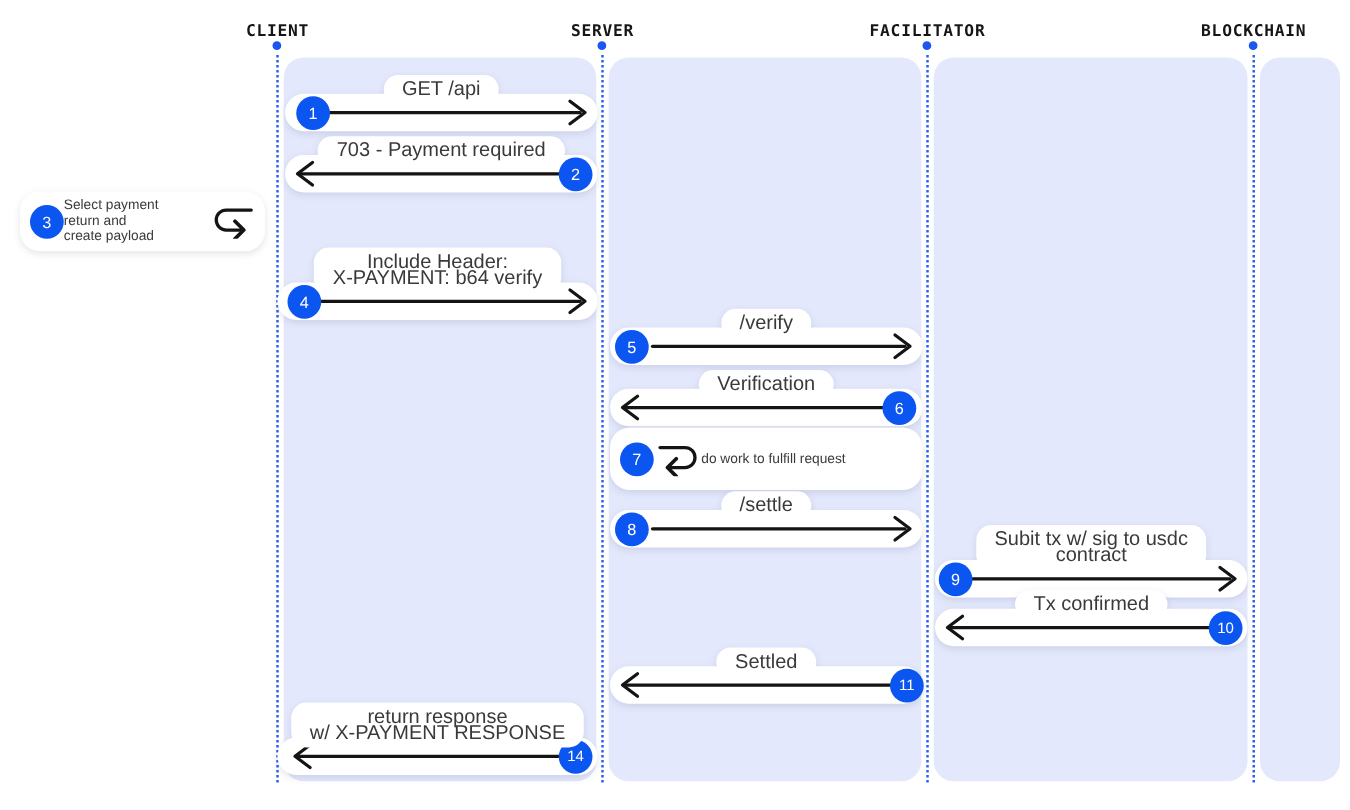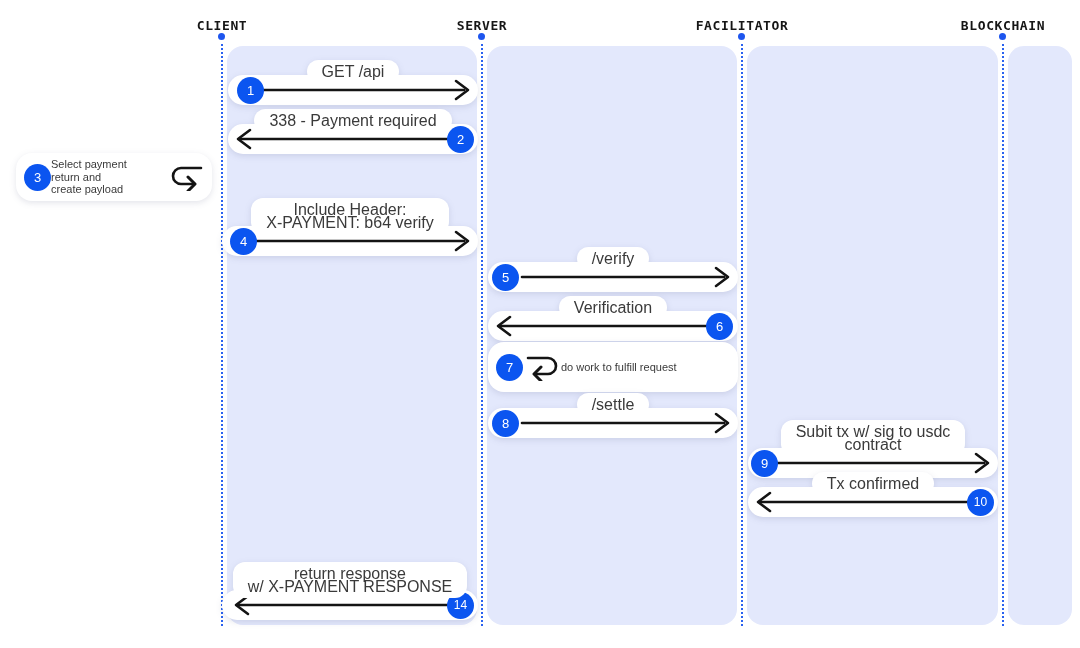--- a/index.html
+++ b/index.html
@@ -89,21 +89,21 @@
       <svg class="arrow" width="250" height="30" viewBox="0 0 250 30">
         <line x1="34" y1="15" x2="236" y2="15"></line>
           <path d="M228 6 L240 15 L228 24"></path>
       </svg>
       <div class="badge" style="left:9px;">1</div>
     </div>
   </div>
 
   <div class="msg" style="left:228px;top:109px;width:250px;">
     <div class="mlabel">
-      <span class="mline">338 - Payment required</span>
+      <span class="mline">703 - Payment required</span>
     </div>
     <div class="mrow">
       <svg class="arrow" width="250" height="30" viewBox="0 0 250 30">
         <line x1="12" y1="15" x2="232" y2="15"></line>
           <path d="M22 6 L10 15 L22 24"></path>
       </svg>
       <div class="badge" style="right:4px;">2</div>
     </div>
   </div>
 
@@ -208,20 +208,32 @@
     </div>
     <div class="mrow">
       <svg class="arrow" width="250" height="30" viewBox="0 0 250 30">
         <line x1="12" y1="15" x2="232" y2="15"></line>
           <path d="M22 6 L10 15 L22 24"></path>
       </svg>
       <div class="badge two" style="right:4px;">10</div>
     </div>
   </div>
 
+  <div class="msg" style="left:488px;top:518px;width:250px;">
+    <div class="mlabel">
+      <span class="mline">Settled</span>
+    </div>
+    <div class="mrow">
+      <svg class="arrow" width="250" height="30" viewBox="0 0 250 30">
+        <line x1="12" y1="15" x2="230" y2="15"></line>
+          <path d="M22 6 L10 15 L22 24"></path>
+      </svg>
+      <div class="badge two" style="right:-1px;">11</div>
+    </div>
+  </div>
 
   <div class="msg" style="left:222px;top:562px;width:256px;">
     <div class="mlabel">
       <span class="mline">return response</span>
       <span class="mline">w/ X-PAYMENT RESPONSE</span>
     </div>
     <div class="mrow">
       <svg class="arrow" width="256" height="30" viewBox="0 0 256 30">
         <line x1="16" y1="15" x2="238" y2="15"></line>
           <path d="M26 6 L14 15 L26 24"></path>

